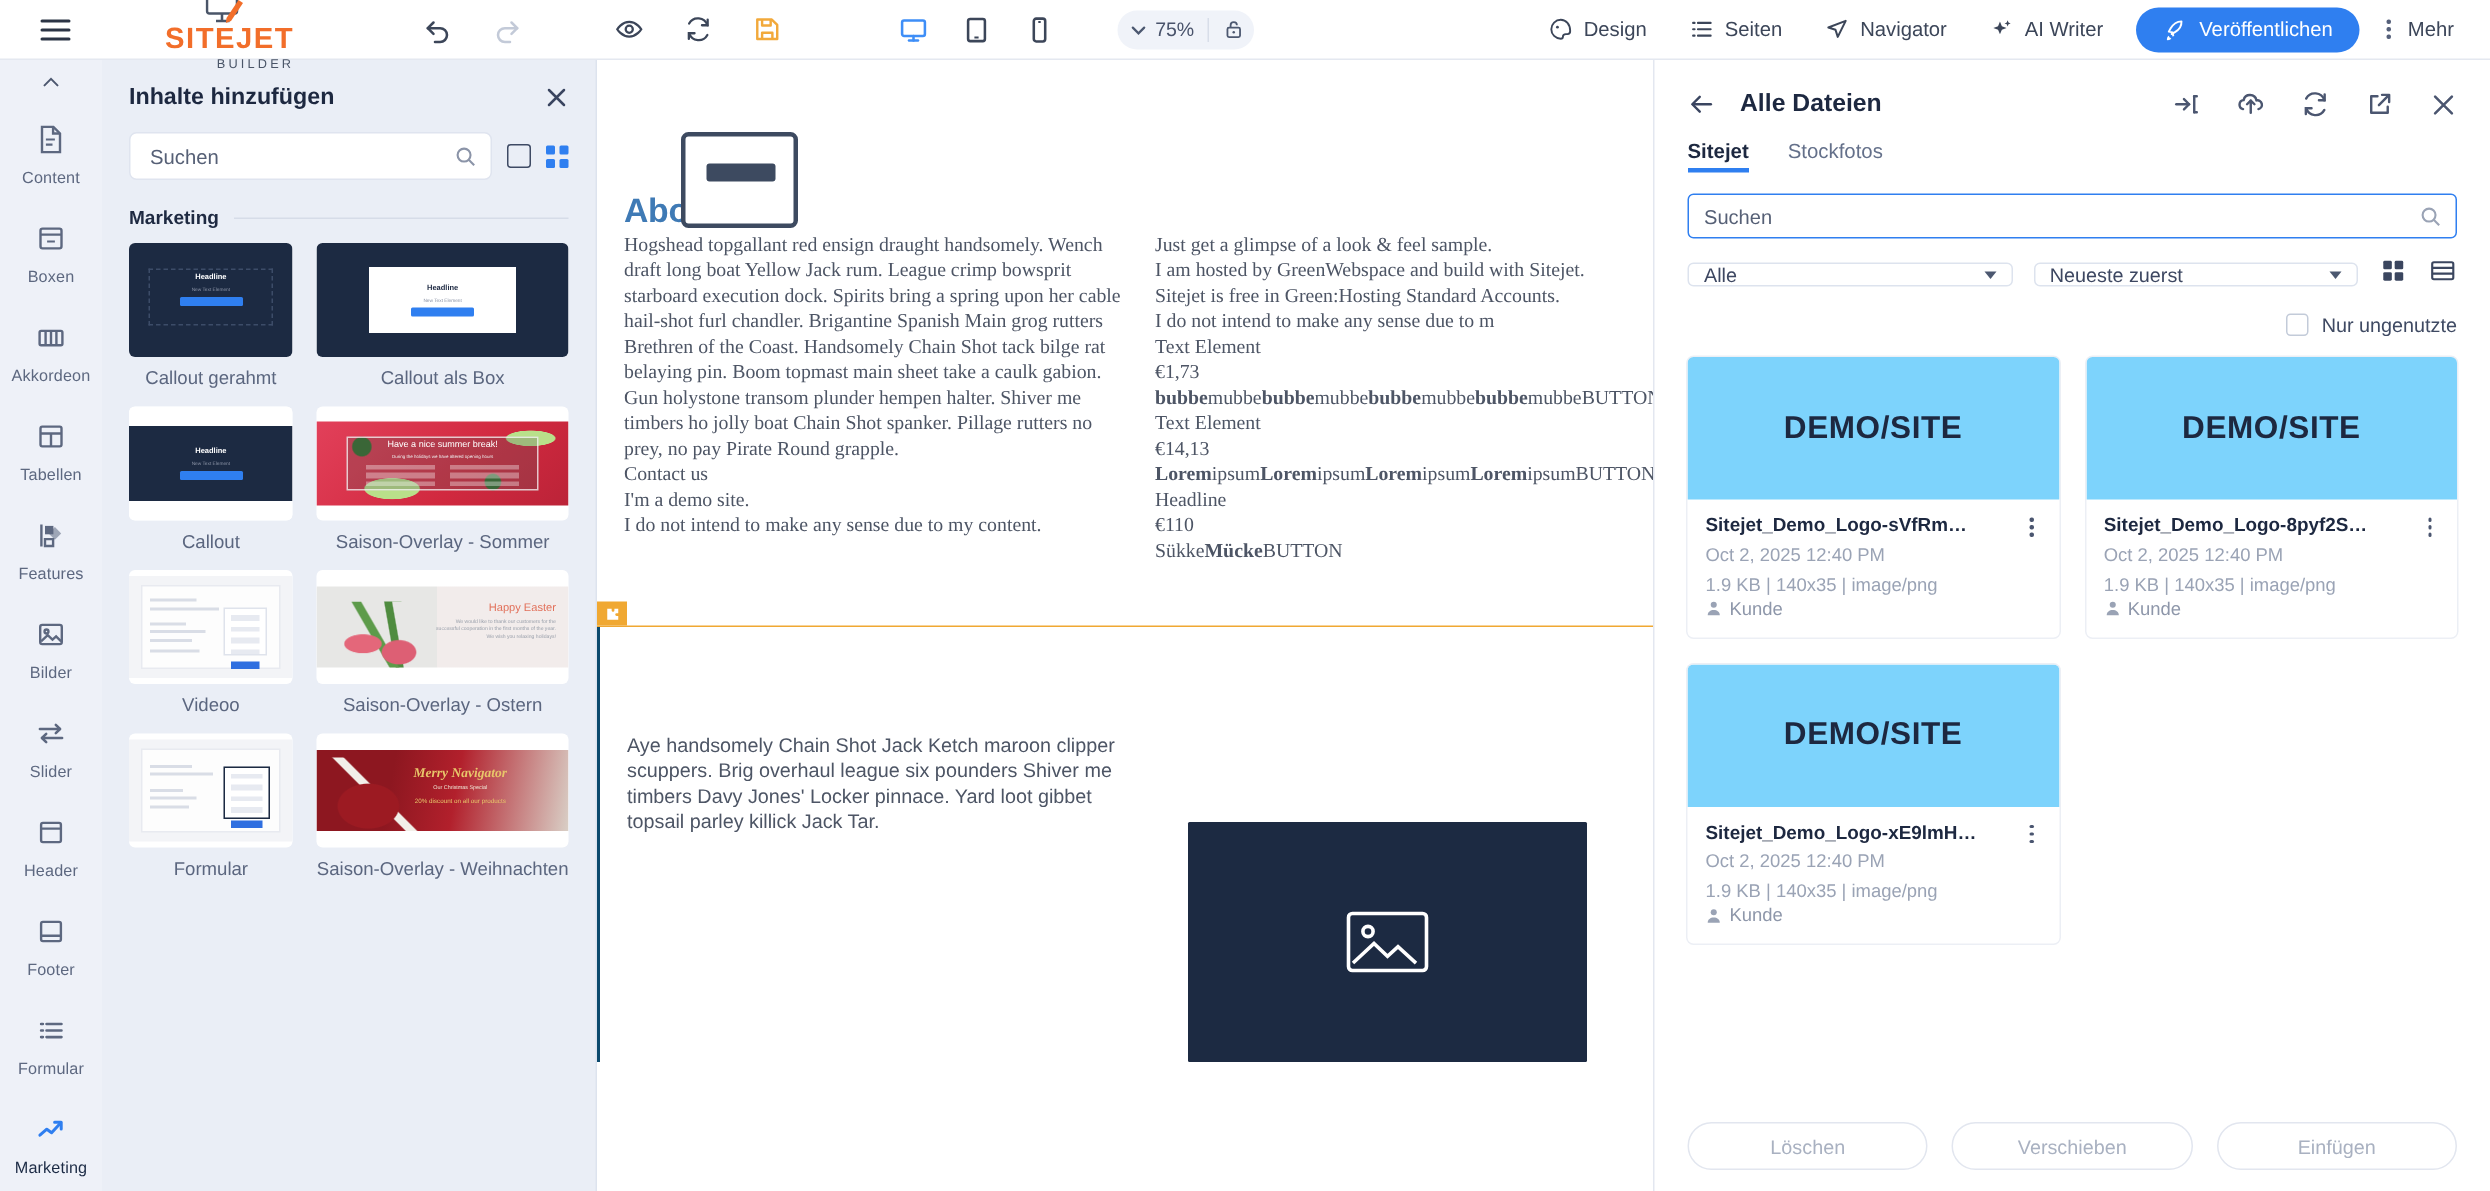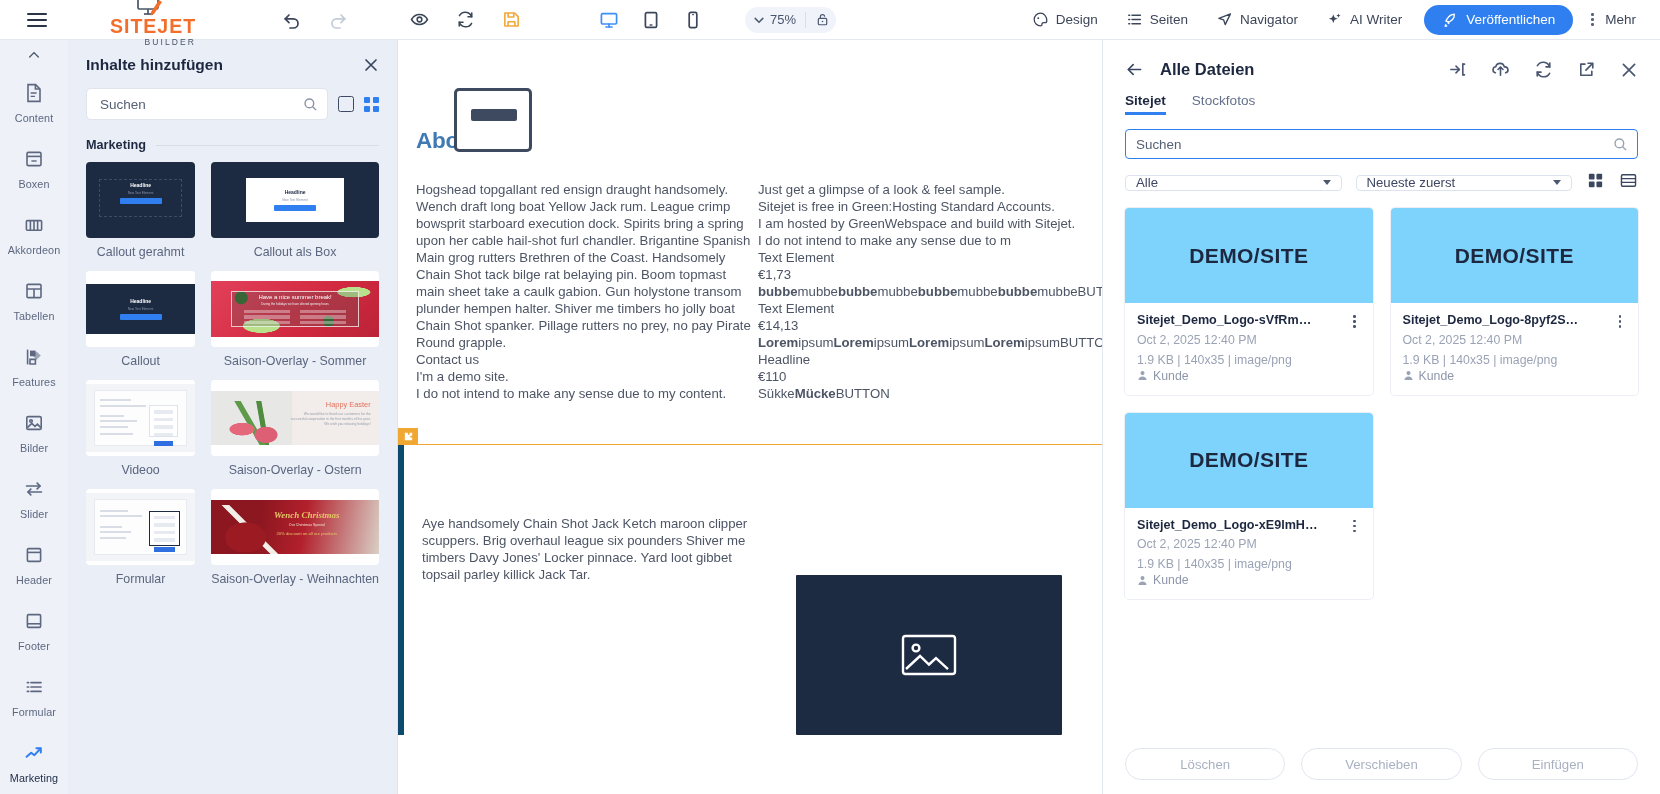--- a/index.html
+++ b/index.html
@@ -156,36 +156,36 @@
   .cv-scroll { position:relative; width:704px; }
   .ghost-ico {
     position:absolute; left:56px; top:-40px; width:78px; height:64px;
     border:3px solid #3d4a60; border-radius:5px; background:#fff;
   }
   .ghost-ico:after { content:""; position:absolute; left:14px; top:18px; width:46px; height:12px; background:#3d4a60; border-radius:2px;}
   .about-h {
     font-size:22.5px; font-weight:bold; color:#3f7ab5; margin:88px 0 0 18px;
     letter-spacing:-.2px;
   }
-  .cols { display:flex; gap:4px; margin-top:27px; }
+  .cols { display:flex; gap:16px; margin-top:0;font-family:Liberation Serif, serif; }
   .col { font-size:13.2px; line-height:17px; color:#4d5565; }
   .colL { width:356px; padding-left:18px; }
   .colR { width:330px; }
   .col p { margin:0; }
   .nowrapline { white-space:nowrap; }
 
   .sec-divider {
     position:relative; margin-top:42px; height:1px; background:#f0a832;
   }
   .sec-tab {
     position:absolute; left:0; top:-16px; width:20px; height:16px;
     background:#f0a832; display:flex; align-items:center; justify-content:center;
   }
   .sec2 {
-    border-left:6px solid #0c4a6e; min-height:290px; padding:70px 18px 0 18px;
+    border-left:2px solid #0c4a6e; min-height:290px; padding:70px 18px 0 18px;
     display:flex; gap:24px;
   }
   .s2-text { width:350px; font-size:13.2px; line-height:17px; color:#4d5565; }
   .s2-img {
     width:266px; height:160px; background:#1c2a42; border-radius:1px;
     display:flex; align-items:center; justify-content:center; margin-top:60px;
   }
 
   
   .filespanel {
@@ -625,21 +625,21 @@
           </div>
         </div>
         <div class="tlabel">Formular</div>
       </div>
 
       <div class="tcard">
         <div class="tbox">
           <div class="mk-xmas">
             <span class="gift"></span>
             <div class="tx">
-              <h4>Wench Christmas</h4>
+              <h4>Merry Navigator</h4>
               <p>Our Christmas Special</p>
               <p class="g">20% discount on all our products</p>
             </div>
           </div>
         </div>
         <div class="tlabel">Saison-Overlay - Weihnachten</div>
       </div>
 
     </div>
   </div>
@@ -653,22 +653,22 @@
 
       <div class="cols">
         <div class="col colL">
           <p>Hogshead topgallant red ensign draught handsomely. Wench draft long boat Yellow Jack rum. League crimp bowsprit starboard execution dock. Spirits bring a spring upon her cable hail-shot furl chandler. Brigantine Spanish Main grog rutters Brethren of the Coast. Handsomely Chain Shot tack bilge rat belaying pin. Boom topmast main sheet take a caulk gabion. Gun holystone transom plunder hempen halter. Shiver me timbers ho jolly boat Chain Shot spanker. Pillage rutters no prey, no pay Pirate Round grapple.</p>
           <p>Contact us</p>
           <p>I'm a demo site.</p>
           <p>I do not intend to make any sense due to my content.</p>
         </div>
         <div class="col colR">
           <p>Just get a glimpse of a look &amp; feel sample.</p>
+          <p>I am hosted by GreenWebspace and build with Sitejet.</p>
           <p>Sitejet is free in Green:Hosting Standard Accounts.</p>
-          <p>I am hosted by GreenWebspace and build with Sitejet.</p>
           <p>I do not intend to make any sense due to m</p>
           <p>Text Element</p>
           <p>€1,73</p>
           <p class="nowrapline"><b>bubbe</b>mubbe<b>bubbe</b>mubbe<b>bubbe</b>mubbe<b>bubbe</b>mubbeBUTTON</p>
           <p>Text Element</p>
           <p>€14,13</p>
           <p class="nowrapline"><b>Lorem</b>ipsum<b>Lorem</b>ipsum<b>Lorem</b>ipsum<b>Lorem</b>ipsumBUTTON</p>
           <p>Headline</p>
           <p>€110</p>
           <p class="nowrapline">Sükke<b>Mücke</b>BUTTON</p>
@@ -777,20 +777,24 @@
               <rect x="3" y="11" width="6" height="6" rx="1"></rect>
               <rect x="11" y="11" width="6" height="6" rx="1"></rect>
             </svg></span>
         <span><svg width="19" height="19" viewBox="0 0 20 20" fill="none" stroke="#3b465f" stroke-width="1.5">
               <rect x="2.6" y="4" width="14.8" height="12" rx="1.2"></rect>
               <path d="M2.6 8h14.8M2.6 12h14.8"></path>
             </svg></span>
       </span>
     </div>
 
+    <div class="fp-chk">
+      <span class="chbox"></span>
+      <span>Nur ungenutzte</span>
+    </div>
 
     <div class="fgrid">
 
       <div class="fcard">
         <div class="fprev">
           <span>DEMO/SITE</span>
         </div>
         <div class="fbody">
           <div class="frow1">
             <span class="fname">Sitejet_Demo_Logo-sVfRm…</span>

